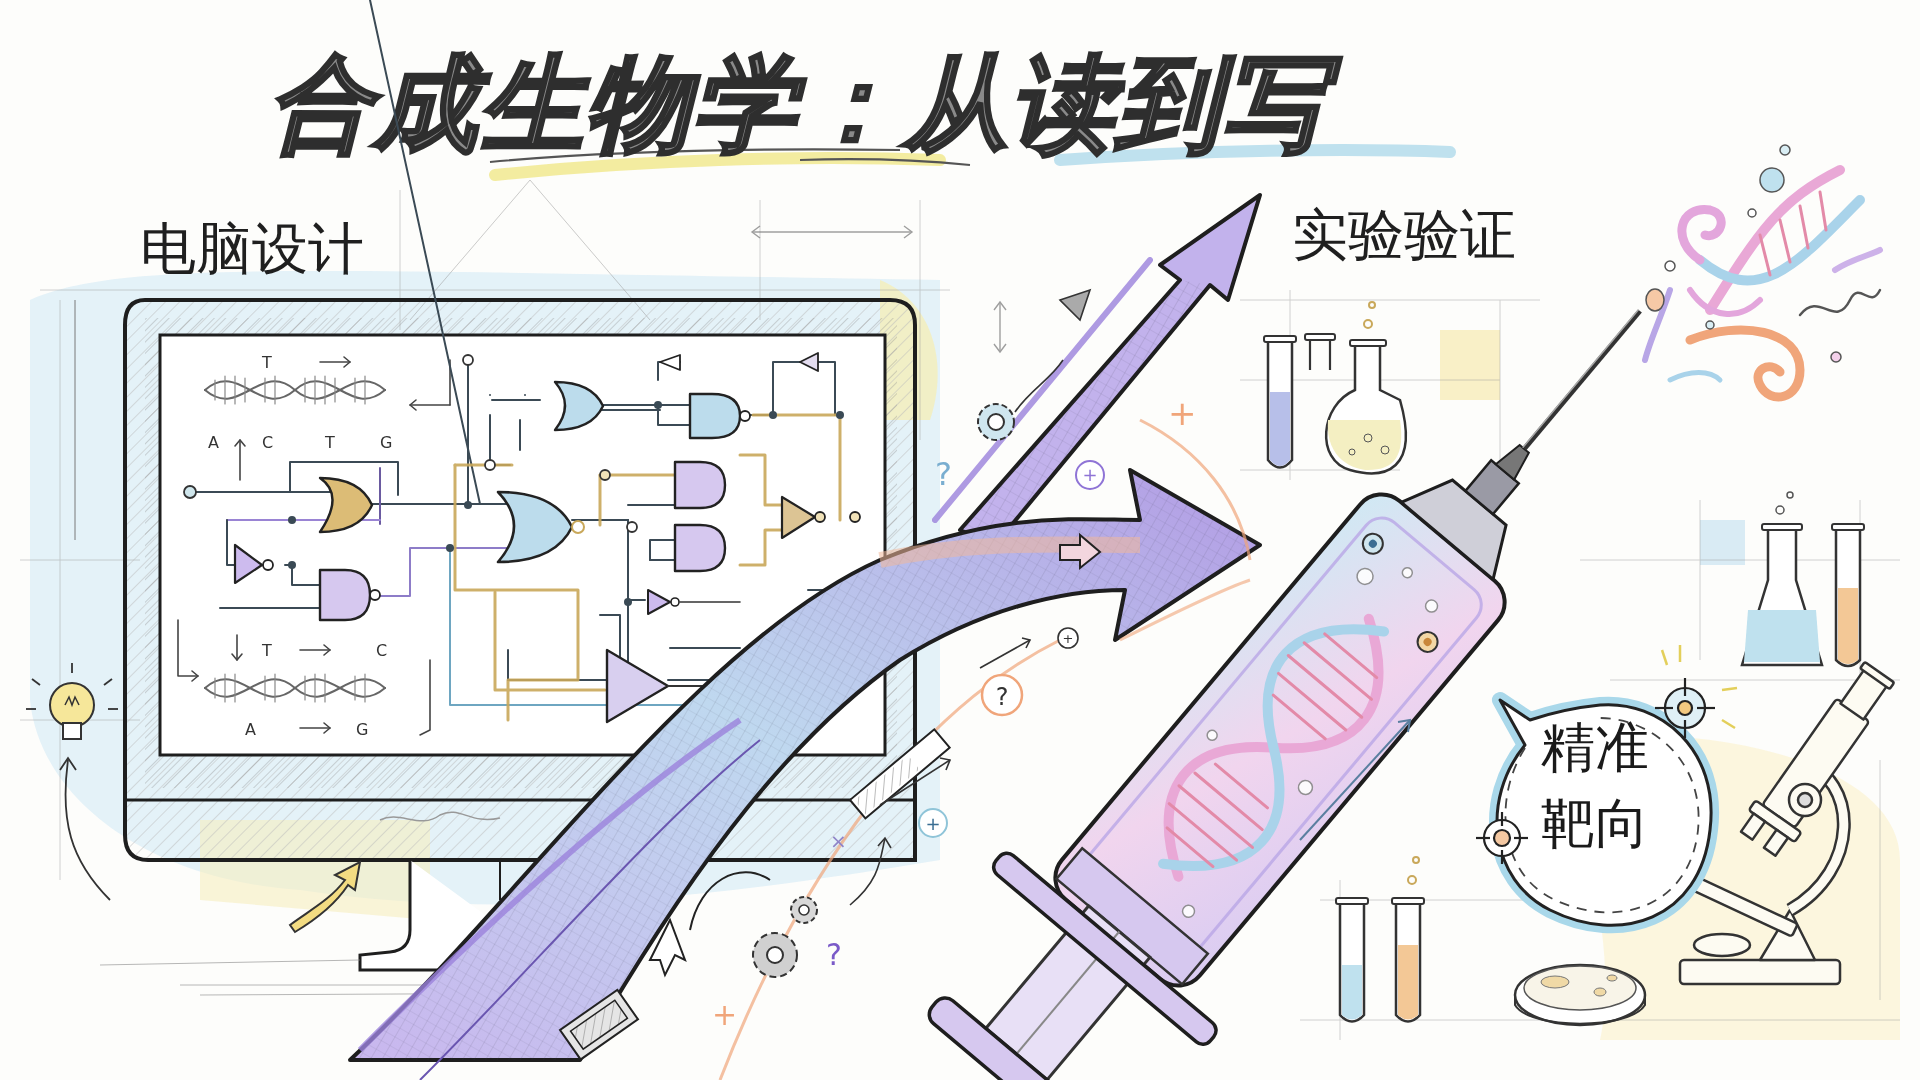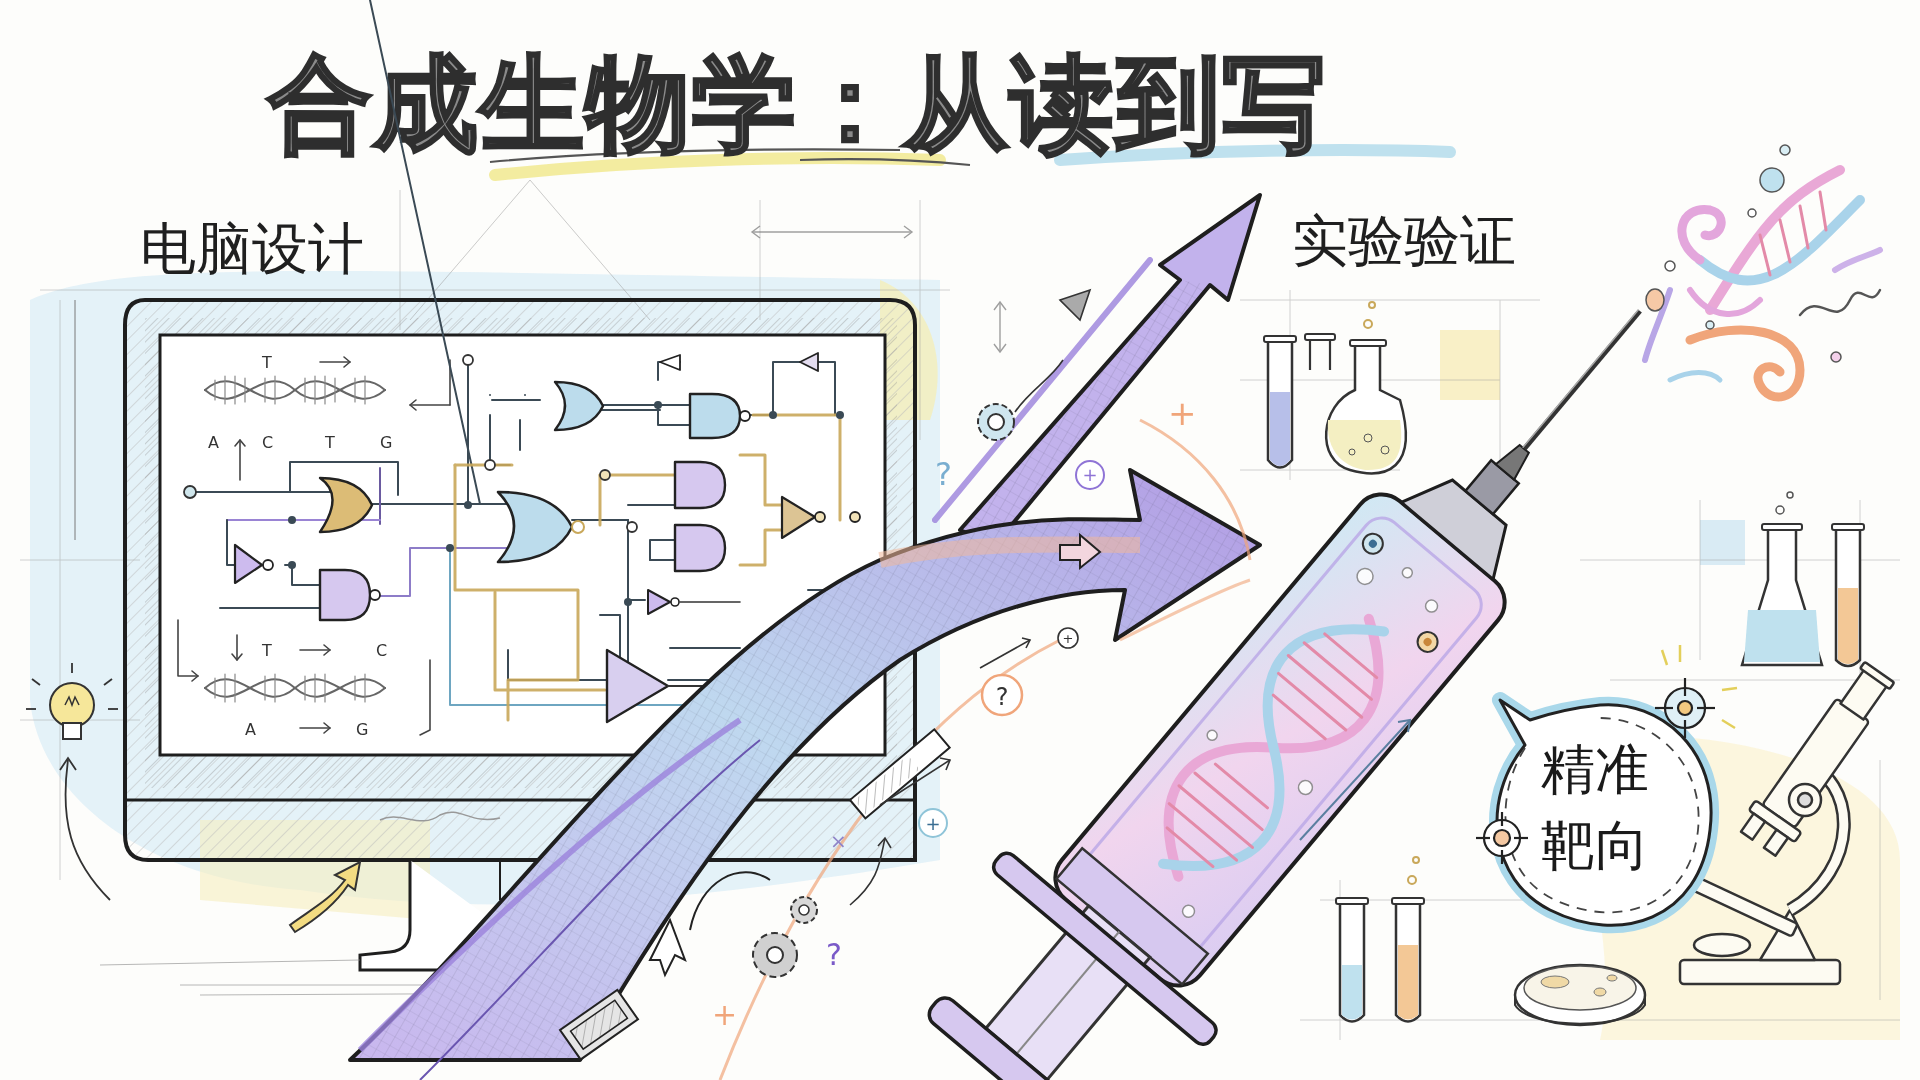--- a/index.html
+++ b/index.html
@@ -1,18 +1,18 @@
 <!DOCTYPE html>
 <html><head>
 <meta charset="utf-8">
 <style>
   html,body{margin:0;padding:0;background:#fdfdfb;}
   body{width:1920px;height:1080px;overflow:hidden;position:relative;font-family:"DejaVu Sans","Liberation Sans",sans-serif;}
   .layer{position:absolute;left:0;top:0;width:1920px;height:1080px;}
-  .title{position:absolute;left:0;top:36px;width:1596px;text-align:center;font-size:104px;font-weight:bold;color:#8a8a8a;letter-spacing:2px;
+  .title{position:absolute;left:0;top:36px;width:1596px;text-align:center;font-size:104px;font-weight:bold;color:#8a8a8a;letter-spacing:2px;font-style:italic;
     -webkit-text-stroke:3px #2e2e2e;}
   .section-label{position:absolute;font-size:56px;color:#1f1f1f;}
   .bubble-text{position:absolute;font-size:54px;color:#1a1a1a;line-height:76px;text-align:center;width:200px;}
 </style>
 </head>
 <body>
 
 <svg class="layer" viewBox="0 0 1920 1080">
   <defs>
     <pattern id="hatch" width="8" height="8" patternUnits="userSpaceOnUse" patternTransform="rotate(45)">
@@ -87,21 +87,21 @@
 
   <path d="M495 175 C 640 160, 800 155, 940 160" stroke="#f2ea96" stroke-width="12" fill="none" stroke-linecap="round" opacity="0.9"></path>
   <path d="M490 162 C 620 150, 760 148, 900 150" stroke="#555" stroke-width="2.2" fill="none"></path>
   <path d="M800 160 C 860 158, 920 160, 970 165" stroke="#555" stroke-width="2.2" fill="none"></path>
   <path d="M1060 160 C 1200 150, 1350 148, 1450 152" stroke="#bfe1ee" stroke-width="12" fill="none" stroke-linecap="round"></path>
 </svg>
 
 <div class="title">合成生物学：从读到写</div>
 
 <div class="section-label" style="left:140px;top:212px;">电脑设计</div>
-<div class="section-label" style="left:1292px;top:204px;">实验验证</div>
+<div class="section-label" style="left:1292px;top:198px;">实验验证</div>
 
 <svg class="layer" viewBox="0 0 1920 1080">
 
   <path d="M145 300 L 890 300 Q 915 300 915 325 L 915 860 L 148 860 Q 125 860 125 835 L 125 325 Q 125 300 145 300 Z" fill="url(#hatchLight)" stroke="#1e1e1e" stroke-width="4"></path>
   <rect x="145" y="318" width="752" height="470" fill="url(#hatch)" opacity="0.6"></rect>
 
   <line x1="125" y1="800" x2="915" y2="800" stroke="#1e1e1e" stroke-width="3"></line>
   <path d="M380 820 C 400 810, 420 830, 440 815 C 460 805, 470 825, 500 818" stroke="#999" fill="none" stroke-width="1.5"></path>
 
   <rect x="160" y="335" width="725" height="420" fill="#ffffff" stroke="#1e1e1e" stroke-width="3"></rect>
@@ -579,16 +579,16 @@
       <line x1="0" y1="12" x2="0" y2="26"></line>
   </g>
   <g stroke="#e3cf5a" stroke-width="2.5">
     <line x1="1662" y1="650" x2="1667" y2="665"></line>
       <line x1="1680" y1="645" x2="1680" y2="662"></line>
     <line x1="1722" y1="690" x2="1737" y2="688"></line>
       <line x1="1722" y1="720" x2="1735" y2="728"></line>
   </g>
 </svg>
 
-<div class="bubble-text" style="left:1495px;top:732px;text-align:center;">
+<div class="bubble-text" style="left:1495px;top:710px;text-align:center;">
   <div>精准</div>
   <div>靶向</div>
 </div>
 
 </body></html>

